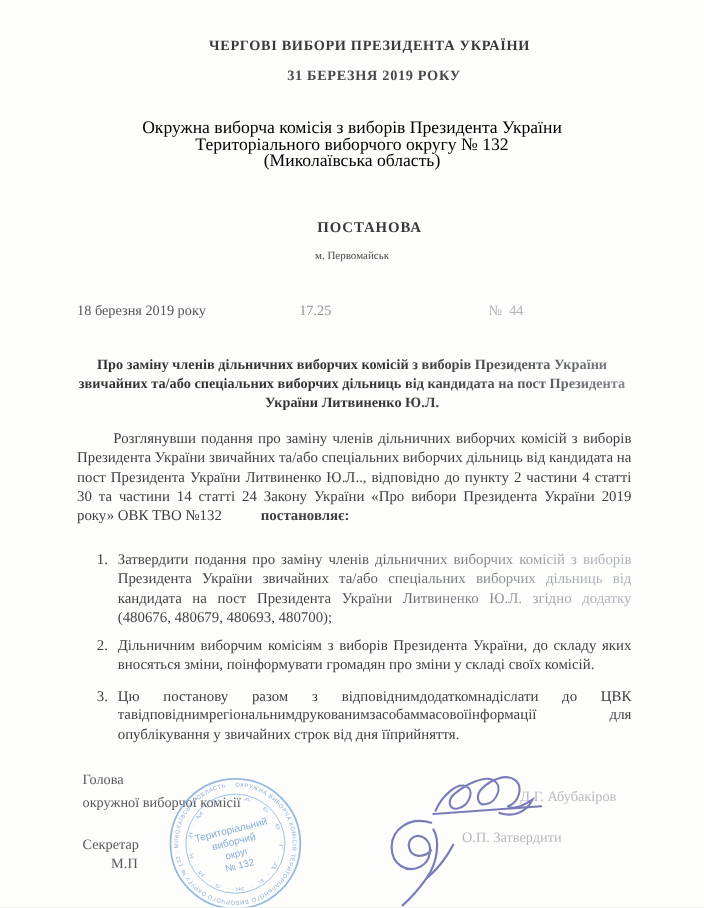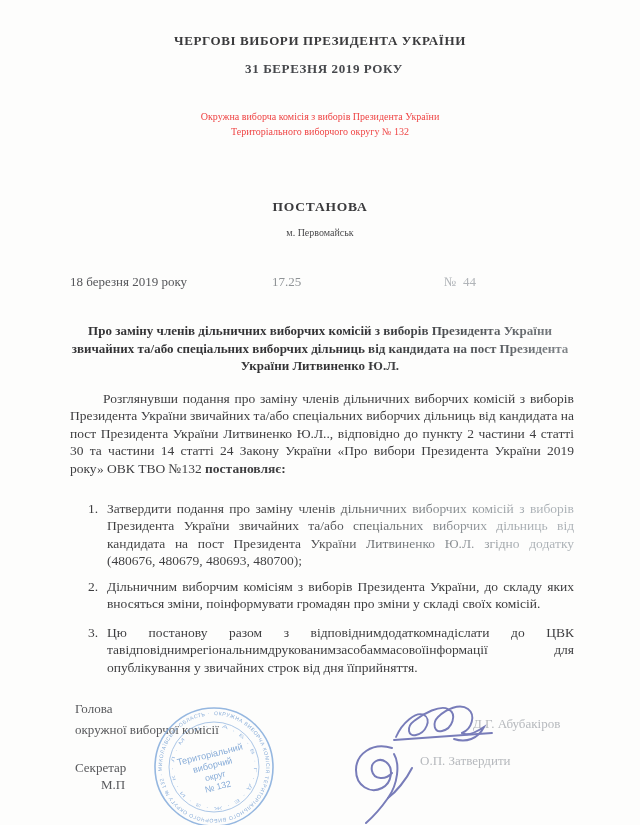--- a/index.html
+++ b/index.html
@@ -5,24 +5,24 @@
   * { margin:0; padding:0; box-sizing:border-box; }
   html,body { background:#e8e8e8; }
   .page {
     position:relative; width:640px; height:825px; margin:0 auto;
     background:#fdfdfc; overflow:hidden;
     font-family:"Liberation Serif","DejaVu Serif",serif;
     color:#3e3e40;
   }
   .abs { position:absolute; }
   .ctr { left:0; right:0; text-align:center; }
-  .b { font-weight:bold; }
+  .b { font-weight:bold;margin-left:32px; }
   .hdr1 { top:33px; font-size:13px; letter-spacing:.6px; color:#3a3a3c; }
   .hdr2 { top:61px; font-size:13px; letter-spacing:.6px; color:#46484c;padding-left:8px; }
-  .org  { top:109px; font-size:10px; line-height:15.2px; color:#ef4444; }
+  .org  { top:109px; font-size:16px; line-height:15.2px; color:#000000; }
   .doctype { top:199px; font-size:13.5px; letter-spacing:.8px; color:#3a3a3c; }
   .city { top:227px; font-size:10px; color:#4a4a4c;text-align:center; }
   .daterow span { position:absolute; top:274px; font-size:13px; white-space:pre; }
   .date-left { left:70px; color:#55565a;text-align:center; }
   .date-time { left:272px; color:#8f9396; }
   .date-num  { left:444px; color:#b0b4b8; }
   .title { top:322px; left:62px; width:516px; text-align:center;
     font-size:13px; font-weight:bold; line-height:17.5px;
     background:linear-gradient(96deg,#333335 55%,#5d6165 85%,#888d91 100%);
     -webkit-background-clip:text; background-clip:text; color:transparent; }
@@ -41,20 +41,21 @@
 </head>
 <body>
 
 <div class="page">
 
   <div class="abs ctr hdr1 b">ЧЕРГОВІ ВИБОРИ ПРЕЗИДЕНТА УКРАЇНИ</div>
   <div class="abs ctr hdr2 b">31 БЕРЕЗНЯ 2019 РОКУ</div>
   <div class="abs ctr org">
     <div>Окружна виборча комісія з виборів Президента України</div>
     <div>Територіального виборчого округу № 132</div>
+    <div>(Миколаївська область)</div>
   </div>
 
   <div class="abs ctr doctype b">ПОСТАНОВА</div>
   <div class="abs ctr city">м. Первомайськ</div>
 
   <div class="daterow">
     <span class="date-left">18 березня 2019 року</span>
     <span class="date-time">17.25</span>
     <span class="date-num">№  44</span>
   </div>

